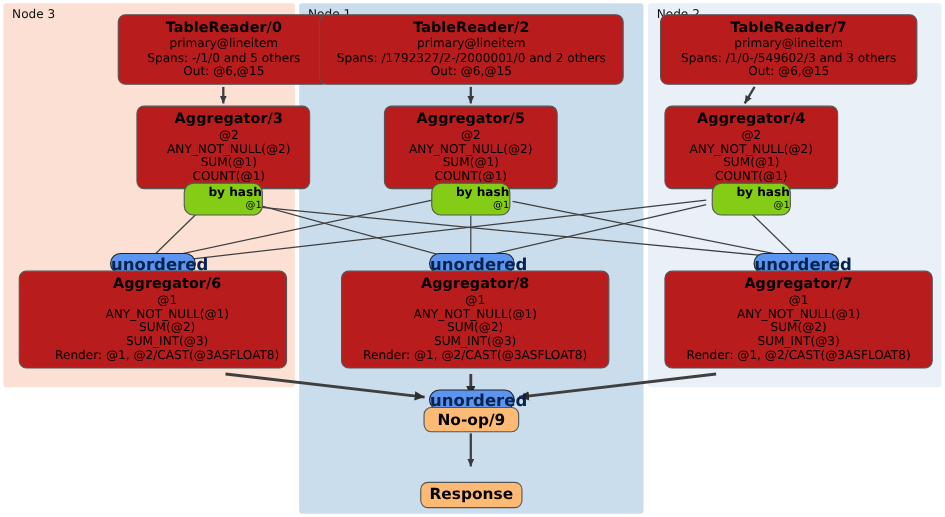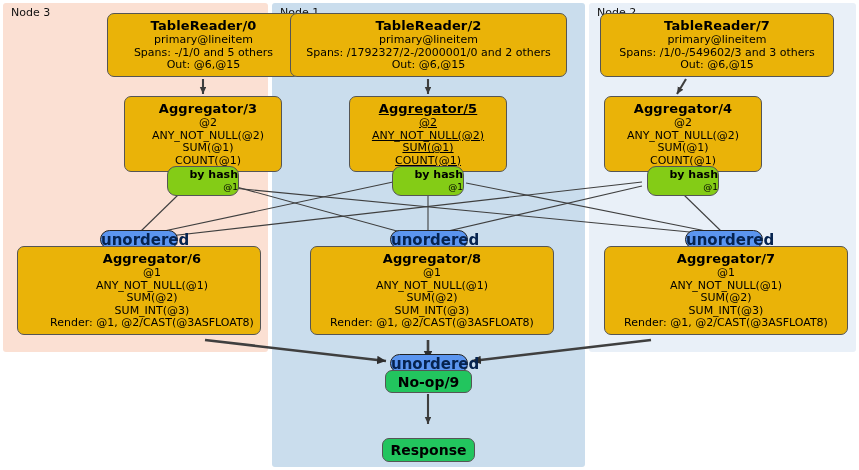--- a/index.html
+++ b/index.html
@@ -7,34 +7,34 @@
        font-family:"DejaVu Sans","Liberation Sans",sans-serif;}
   #stage{position:absolute;left:0;top:0;width:859px;height:402px;}
 
   .panel{position:absolute;border-radius:3px;}
   .panel-label{position:absolute;font-size:11px;color:#111;white-space:nowrap;}
 
   svg#wires{position:absolute;left:0;top:0;width:859px;height:470px;}
 
   .node{position:absolute;box-sizing:border-box;text-align:center;}
 
-  .box{background:#eab308;border:1px solid #555;border-radius:7px;
+  .box{background:#b91c1c;border:1px solid #555;border-radius:7px;
        padding:3px 6px 4px 6px;line-height:12.5px;}
   .box .t{font-size:13px;font-weight:bold;color:#000;line-height:17px;letter-spacing:.1px;}
   .box .l{font-size:11px;color:#000;white-space:nowrap;}
 
   .hash{background:#84cc16;border:1px solid #555;border-radius:9px;
         width:72px;padding:2px 0 2px 0;line-height:12px;text-align:right;}
   .hash .t{font-size:11px;font-weight:bold;color:#000;}
   .hash .l{font-size:9px;color:#000;}
 
   .unord{background:#5b95ef;border:1px solid #222;border-radius:11px;
          height:19px;line-height:18px;font-size:15px;font-weight:bold;color:#06234f;}
 
-  .plain{background:#22c55e;border:1px solid #555;border-radius:7px;
+  .plain{background:#fdba74;border:1px solid #555;border-radius:7px;
          font-size:14px;font-weight:bold;color:#000;}
 </style>
 </head>
 <body>
 
 <div id="stage">
 
   <div class="panel" style="left:3px;top:3px;width:265px;height:349px;background:#fbe0d3;"></div>
   <div class="panel" style="left:272px;top:3px;width:313px;height:464px;background:#cadded;"></div>
   <div class="panel" style="left:589px;top:3px;width:267px;height:349px;background:#e9f0f8;"></div>
@@ -101,21 +101,21 @@
   </div>
 
   <div class="node box" style="left:124px;top:96px;width:158px;padding-left:16px;">
     <div class="t">Aggregator/3</div>
     <div class="l">@2</div>
     <div class="l">ANY_NOT_NULL(@2)</div>
     <div class="l">SUM(@1)</div>
     <div class="l">COUNT(@1)</div>
   </div>
 
-  <div class="node box" style="left:349px;top:96px;width:158px;text-decoration:underline;">
+  <div class="node box" style="left:349px;top:96px;width:158px;">
     <div class="t">Aggregator/5</div>
     <div class="l">@2</div>
     <div class="l">ANY_NOT_NULL(@2)</div>
     <div class="l">SUM(@1)</div>
     <div class="l">COUNT(@1)</div>
   </div>
 
   <div class="node box" style="left:604px;top:96px;width:158px;">
     <div class="t">Aggregator/4</div>
     <div class="l">@2</div>

